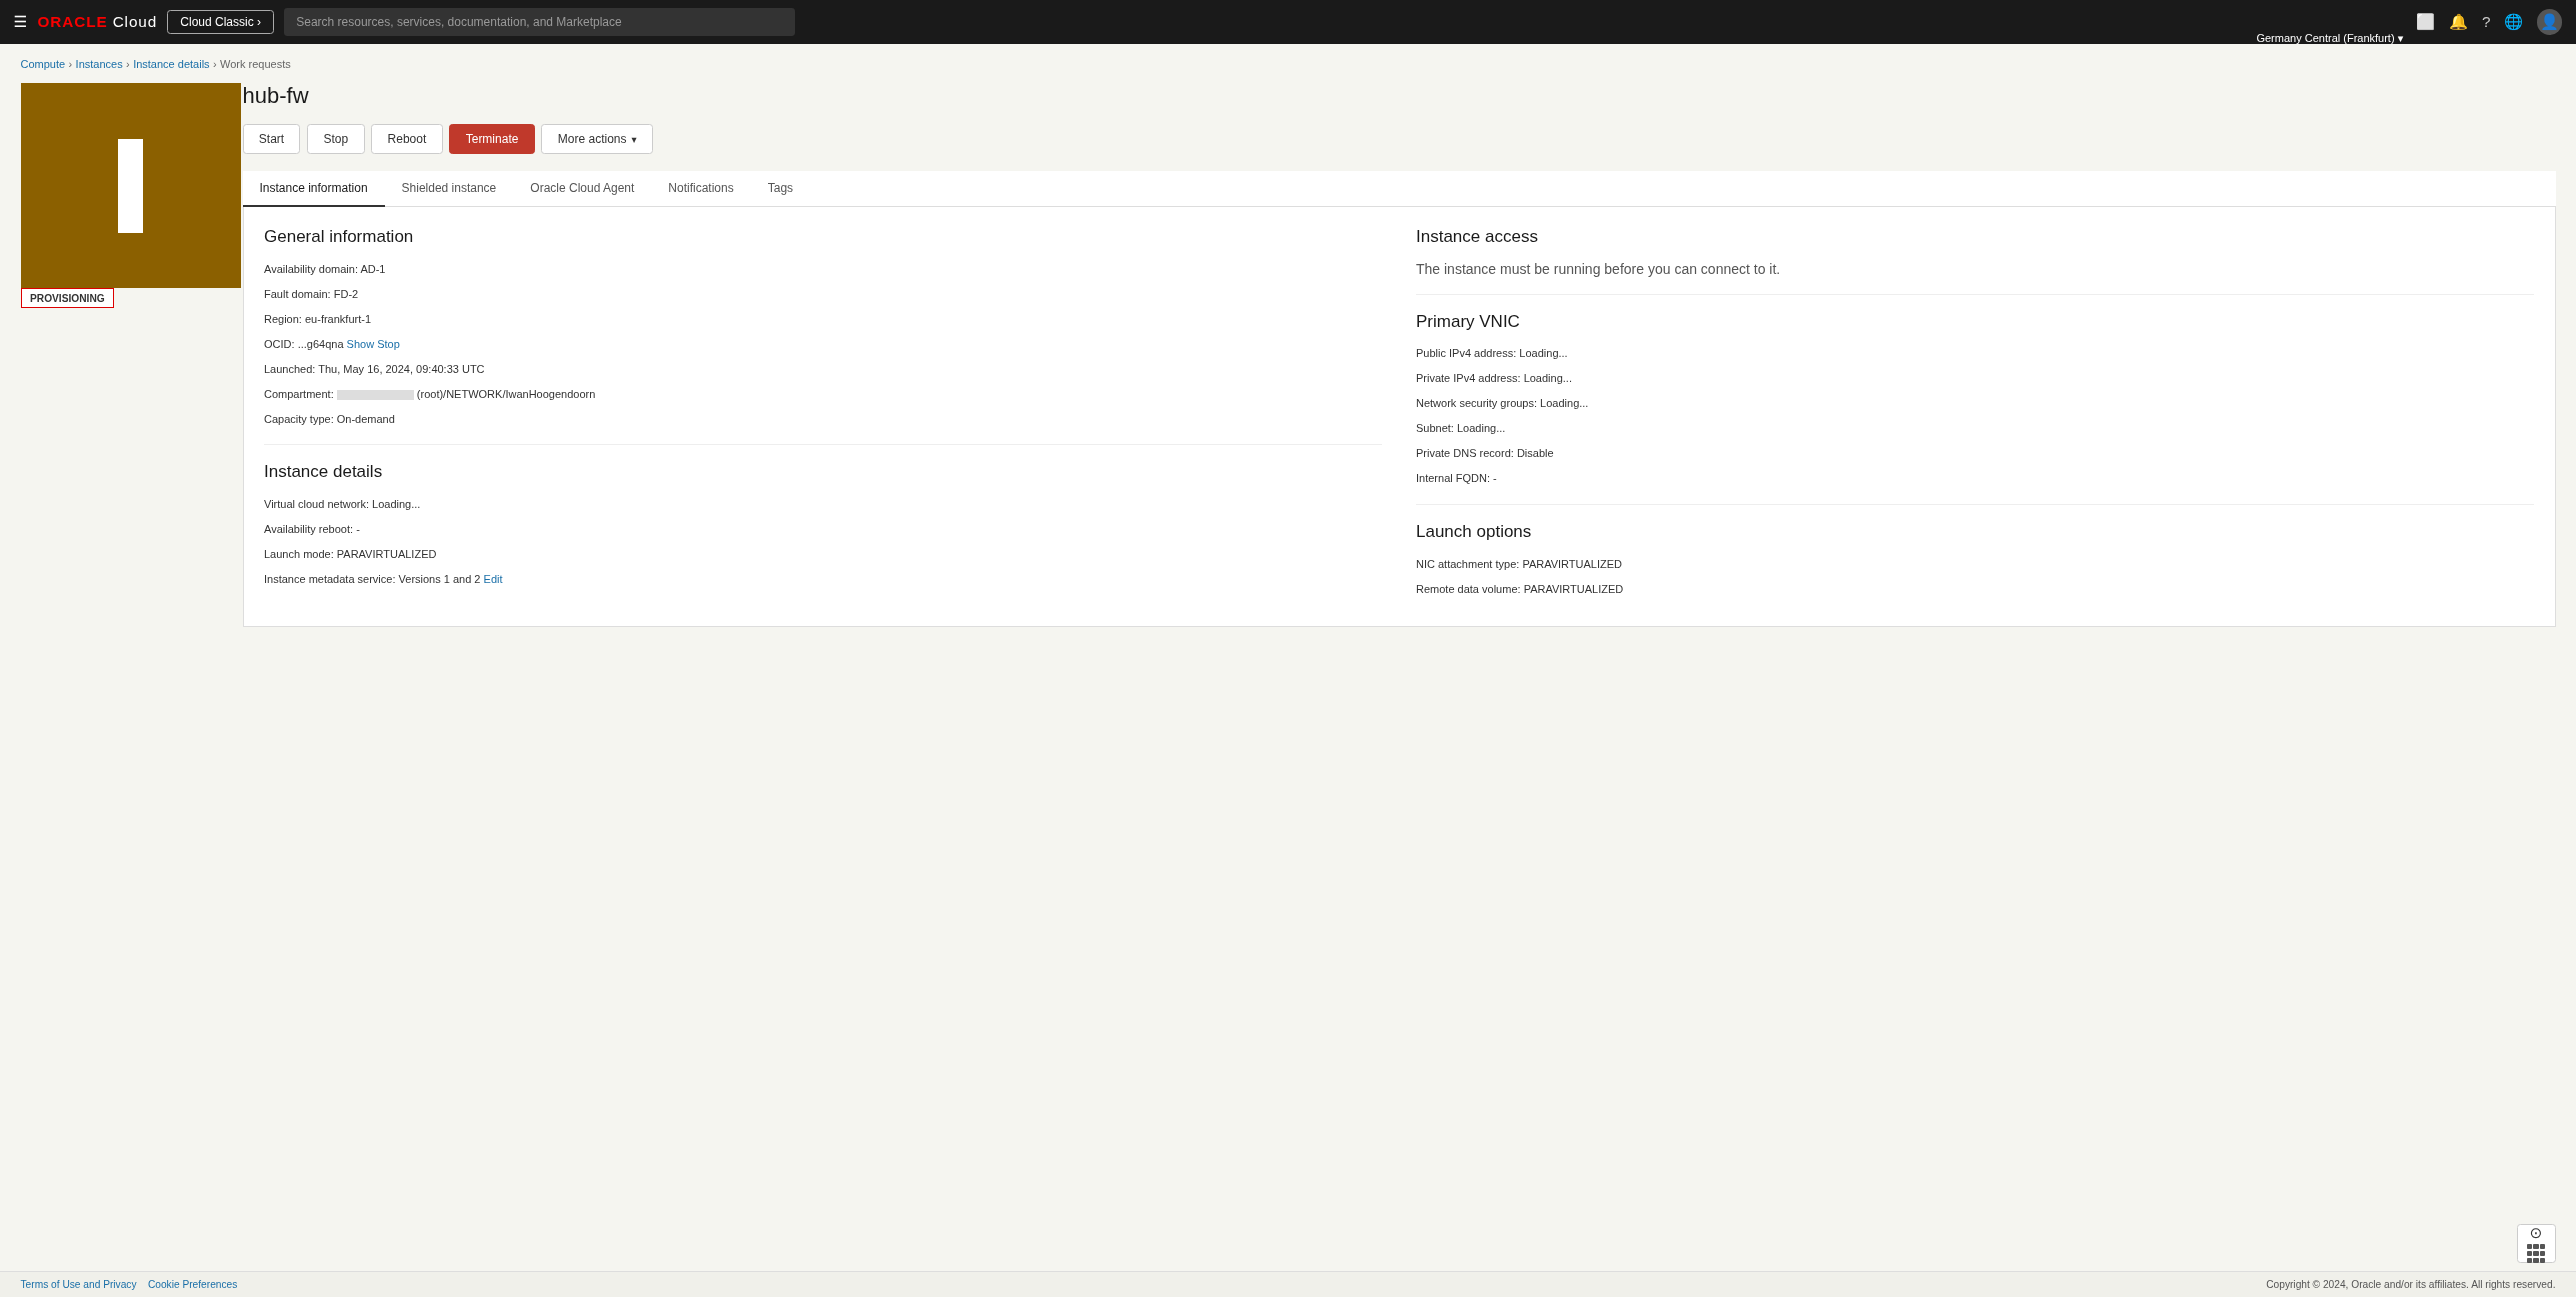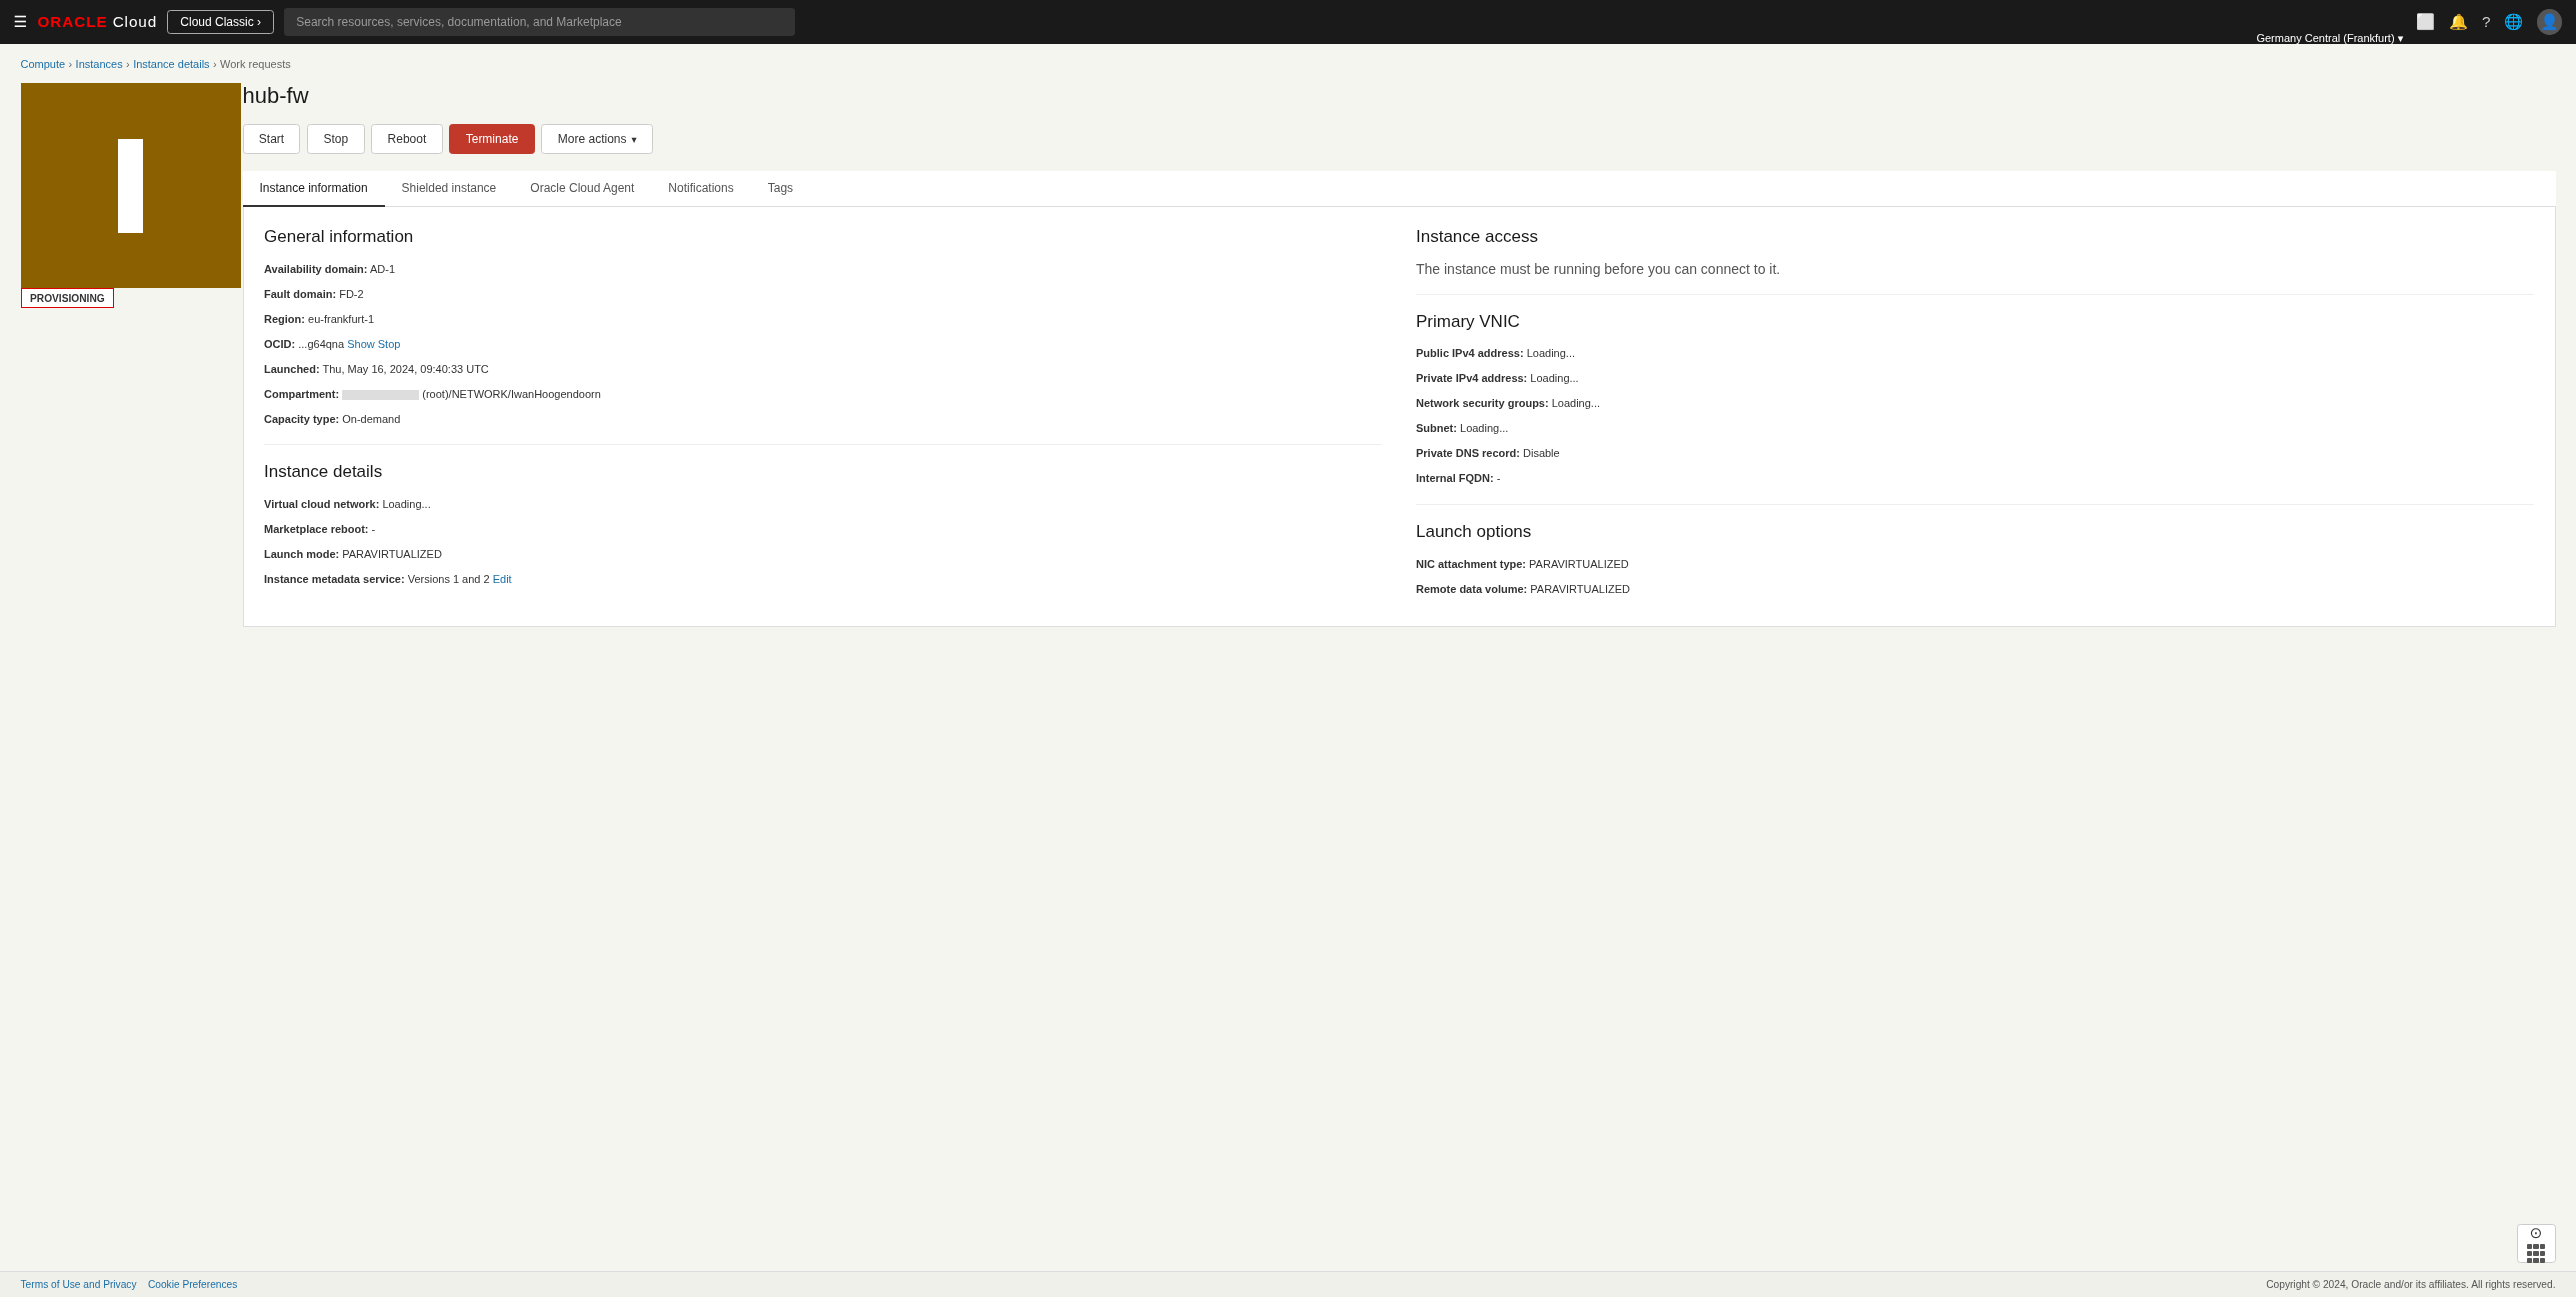--- a/index.html
+++ b/index.html
@@ -154,21 +154,21 @@
       padding: 20.5px;
     }
 
     
     .info-cols { display: flex; gap: 34px; }
     .info-col { flex: 1; }
 
     .section-title { font-size: 17px; font-weight: 400; color: #1a1a1a; margin-bottom: 13.6px; }
 
     .info-row { margin-bottom: 8.5px; font-size: 11px; line-height: 1.5; }
-    .info-label { font-weight: 700; color: #333; }
+    .info-label { font-weight: 400; color: #333; }
     .info-value { color: #333; }
     .info-link { color: #1a6fa8; text-decoration: none; cursor: pointer; }
 
     .instance-access-desc { font-size: 14px; color: #555; margin-bottom: 13.6px; }
 
     
     .section-divider { border: none; border-top: 0.9px solid #eee; margin: 17px 0; }
 
     
     .help-widget {
@@ -325,21 +325,21 @@
             <hr class="section-divider">
 
             <h2 class="section-title">Instance details</h2>
 
             <div class="info-row">
               <span class="info-label">Virtual cloud network:</span>
               <span class="info-value"> <span>Loading...</span></span>
             </div>
 
             <div class="info-row">
-              <span class="info-label">Marketplace reboot:</span>
+              <span class="info-label">Availability reboot:</span>
               <span class="info-value"> <span>-</span></span>
             </div>
 
             <div class="info-row">
               <span class="info-label">Launch mode:</span>
               <span class="info-value"> <span>PARAVIRTUALIZED</span></span>
             </div>
 
             <div class="info-row">
               <span class="info-label">Instance metadata service:</span>

